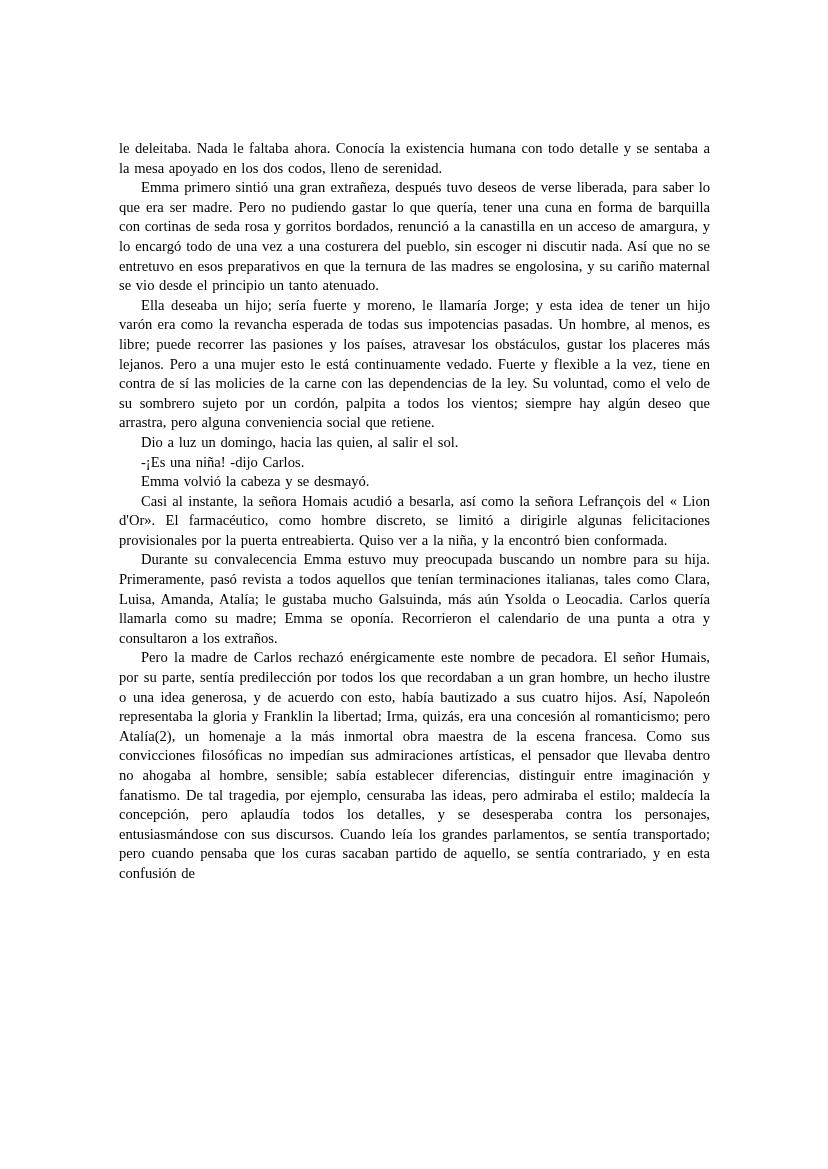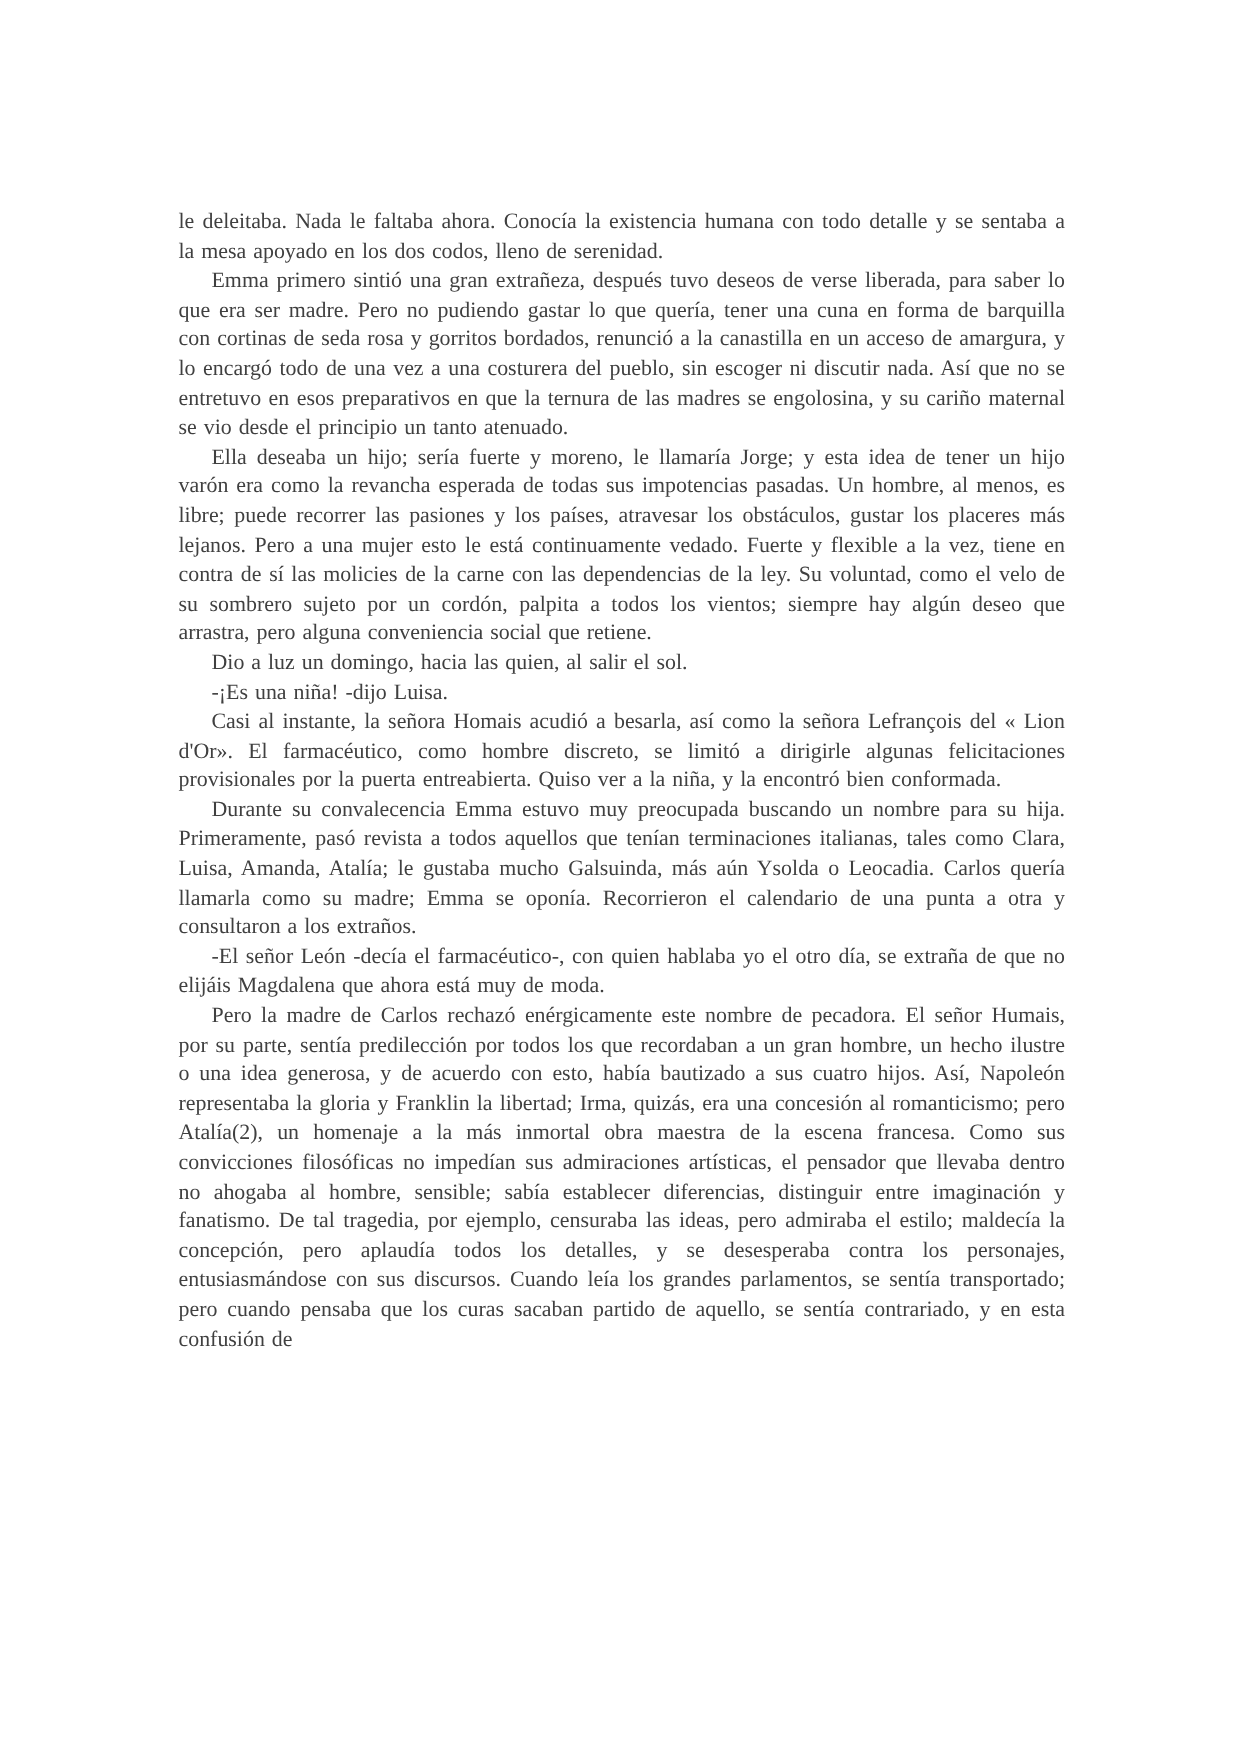--- a/index.html
+++ b/index.html
@@ -15,21 +15,21 @@
     overflow: hidden;
   }
   .text-block {
     position: absolute;
     left: 119px;
     top: 139px;
     width: 591px;
     font-family: "Liberation Serif", "DejaVu Serif", serif;
     font-size: 14.6px;
     line-height: 19.6px;
-    color: #404040;
+    color: #000000;
     text-align: justify;
   }
   .text-block p {
     margin: 0;
     padding: 0;
     text-indent: 22px;
     word-spacing: 1px;
   }
   .text-block p.continuation {
     text-indent: 0;
@@ -37,19 +37,19 @@
 </style>
 </head>
 <body>
 
 <div class="page">
   <div class="text-block">
     <p class="continuation">le deleitaba. Nada le faltaba ahora. Conocía la existencia humana con todo detalle y se sentaba a la mesa apoyado en los dos codos, lleno de serenidad.</p>
     <p>Emma primero sintió una gran extrañeza, después tuvo deseos de verse liberada, para saber lo que era ser madre. Pero no pudiendo gastar lo que quería, tener una cuna en forma de barquilla con cortinas de seda rosa y gorritos bordados, renunció a la canastilla en un acceso de amargura, y lo encargó todo de una vez a una costurera del pueblo, sin escoger ni discutir nada. Así que no se entretuvo en esos preparativos en que la ternura de las madres se engolosina, y su cariño maternal se vio desde el principio un tanto atenuado.</p>
     <p>Ella deseaba un hijo; sería fuerte y moreno, le llamaría Jorge; y esta idea de tener un hijo varón era como la revancha esperada de todas sus impotencias pasadas. Un hombre, al menos, es libre; puede recorrer las pasiones y los países, atravesar los obstáculos, gustar los placeres más lejanos. Pero a una mujer esto le está continuamente vedado. Fuerte y flexible a la vez, tiene en contra de sí las molicies de la carne con las dependencias de la ley. Su voluntad, como el velo de su sombrero sujeto por un cordón, palpita a todos los vientos; siempre hay algún deseo que arrastra, pero alguna conveniencia social que retiene.</p>
     <p>Dio a luz un domingo, hacia las quien, al salir el sol.</p>
-    <p>-¡Es una niña! -dijo Luisa.</p>
+    <p>-¡Es una niña! -dijo Carlos.</p>
+    <p>Emma volvió la cabeza y se desmayó.</p>
     <p>Casi al instante, la señora Homais acudió a besarla, así como la señora Lefrançois del « Lion d'Or». El farmacéutico, como hombre discreto, se limitó a dirigirle algunas felicitaciones provisionales por la puerta entreabierta. Quiso ver a la niña, y la encontró bien conformada.</p>
     <p>Durante su convalecencia Emma estuvo muy preocupada buscando un nombre para su hija. Primeramente, pasó revista a todos aquellos que tenían terminaciones italianas, tales como Clara, Luisa, Amanda, Atalía; le gustaba mucho Galsuinda, más aún Ysolda o Leocadia. Carlos quería llamarla como su madre; Emma se oponía. Recorrieron el calendario de una punta a otra y consultaron a los extraños.</p>
-    <p>-El señor León -decía el farmacéutico-, con quien hablaba yo el otro día, se extraña de que no elijáis Magdalena que ahora está muy de moda.</p>
     <p>Pero la madre de Carlos rechazó enérgicamente este nombre de pecadora. El señor Humais, por su parte, sentía predilección por todos los que recordaban a un gran hombre, un hecho ilustre o una idea generosa, y de acuerdo con esto, había bautizado a sus cuatro hijos. Así, Napoleón representaba la gloria y Franklin la libertad; Irma, quizás, era una concesión al romanticismo; pero Atalía(2), un homenaje a la más inmortal obra maestra de la escena francesa. Como sus convicciones filosóficas no impedían sus admiraciones artísticas, el pensador que llevaba dentro no ahogaba al hombre, sensible; sabía establecer diferencias, distinguir entre imaginación y fanatismo. De tal tragedia, por ejemplo, censuraba las ideas, pero admiraba el estilo; maldecía la concepción, pero aplaudía todos los detalles, y se desesperaba contra los personajes, entusiasmándose con sus discursos. Cuando leía los grandes parlamentos, se sentía transportado; pero cuando pensaba que los curas sacaban partido de aquello, se sentía contrariado, y en esta confusión de</p>
   </div>
 </div>
 
 </body></html>

